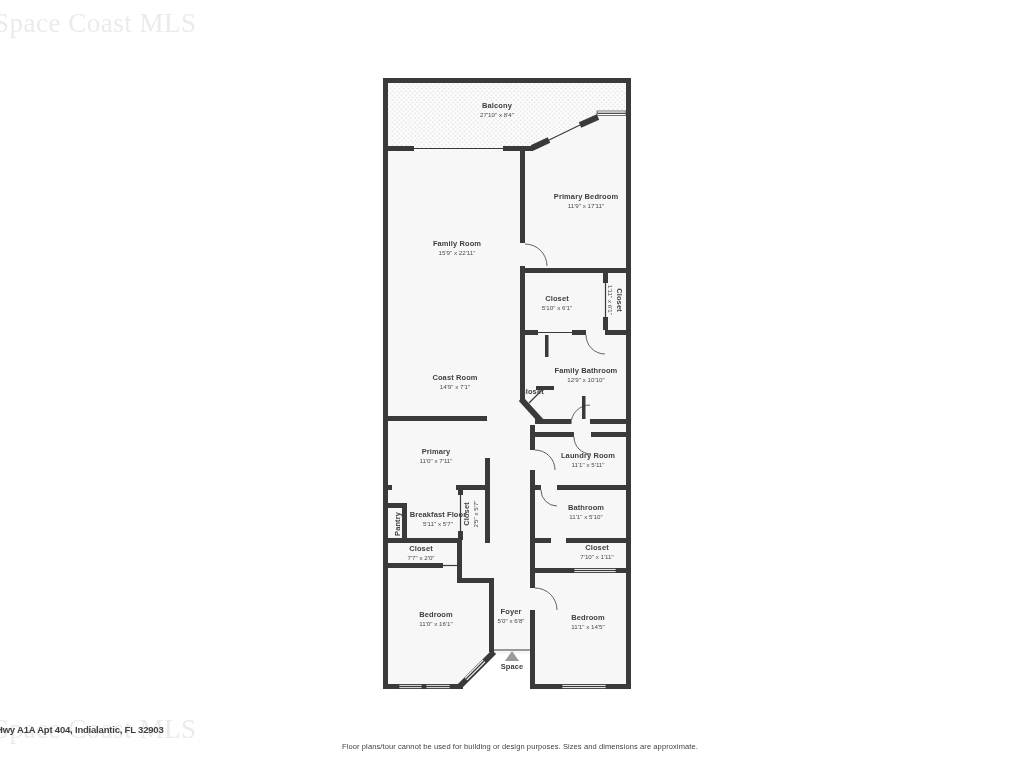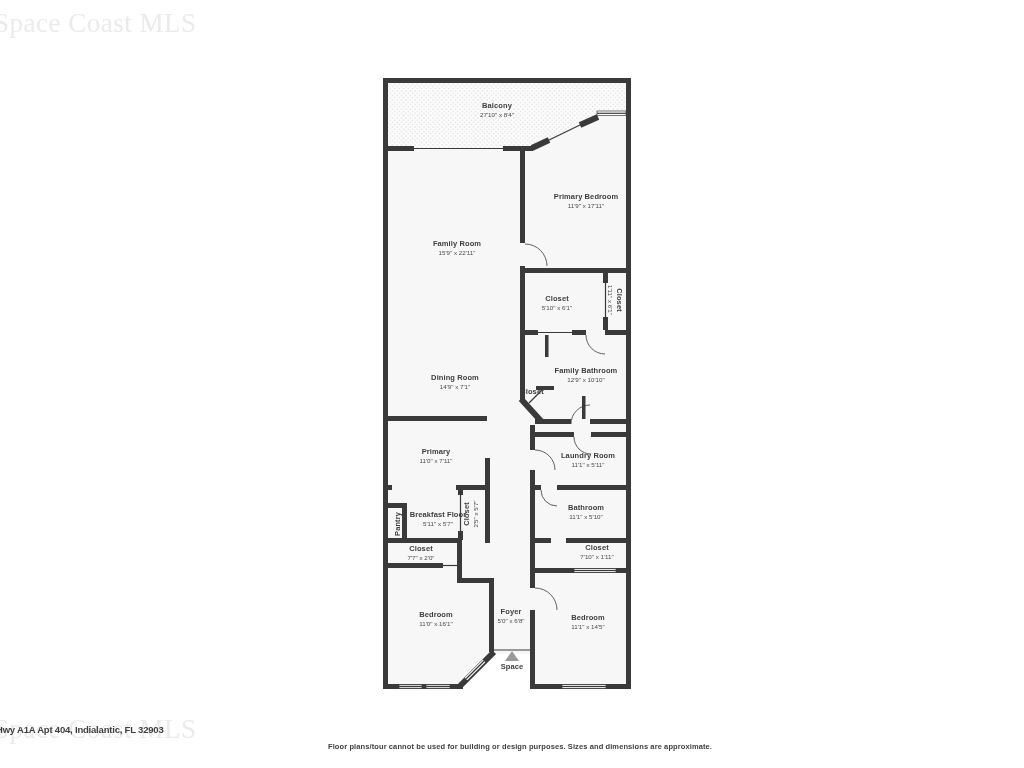--- a/index.html
+++ b/index.html
@@ -14,21 +14,21 @@
     color:var(--watermark,#ebebeb);user-select:none;
   }
   .wm-top{top:8px;}
   .wm-bottom{top:714px;}
   .address{
     position:absolute;left:-4px;top:724px;white-space:nowrap;
     font-size:9.5px;font-weight:700;color:var(--text_dark,#3f3f3f);letter-spacing:-0.2px;
   }
   .disclaimer{
     position:absolute;left:0;right:0;top:742px;text-align:center;
-    font-size:7.5px;font-weight:700;color:var(--text_dark,#3f3f3f);letter-spacing:.1px;padding-left:16px;
+    font-size:7.5px;font-weight:400;color:var(--text_dark,#3f3f3f);letter-spacing:.1px;padding-left:16px;
   }
   
   #plan-svg{position:absolute;left:0;top:0;}
   .wall{fill:var(--wall,#3a3a3a);}
   .wline{stroke:var(--wall,#3a3a3a);}
   .thin{stroke:var(--wall,#3a3a3a);stroke-width:1.2;fill:none;}
   .arc{stroke:var(--wall,#3a3a3a);stroke-width:.8;fill:none;}
   .gap{fill:var(--room_fill,#f7f7f7);}
   .win{fill:#ffffff;stroke:var(--wall,#3a3a3a);stroke-width:.7;}
   .roomfill{fill:var(--room_fill,#f7f7f7);}
@@ -178,21 +178,21 @@
   </div>
   <div class="rlabel vertcw" style="left:615px;top:300px">
     <span class="rname">Closet</span>
     <span class="rdims">1'11" x 6'1"</span>
   </div>
   <div class="rlabel" style="left:586px;top:375px">
     <span class="rname">Family Bathroom</span>
     <span class="rdims">12'9" x 10'10"</span>
   </div>
   <div class="rlabel" style="left:455px;top:382px">
-    <span class="rname">Dining Room</span>
+    <span class="rname">Coast Room</span>
     <span class="rdims">14'9" x 7'1"</span>
   </div>
   <div class="rlabel" style="left:532px;top:392px">
     <span class="rname">Closet</span>
   </div>
   <div class="rlabel" style="left:436px;top:456px">
     <span class="rname">Primary</span>
     <span class="rdims">11'0" x 7'11"</span>
   </div>
   <div class="rlabel" style="left:588px;top:460px">

